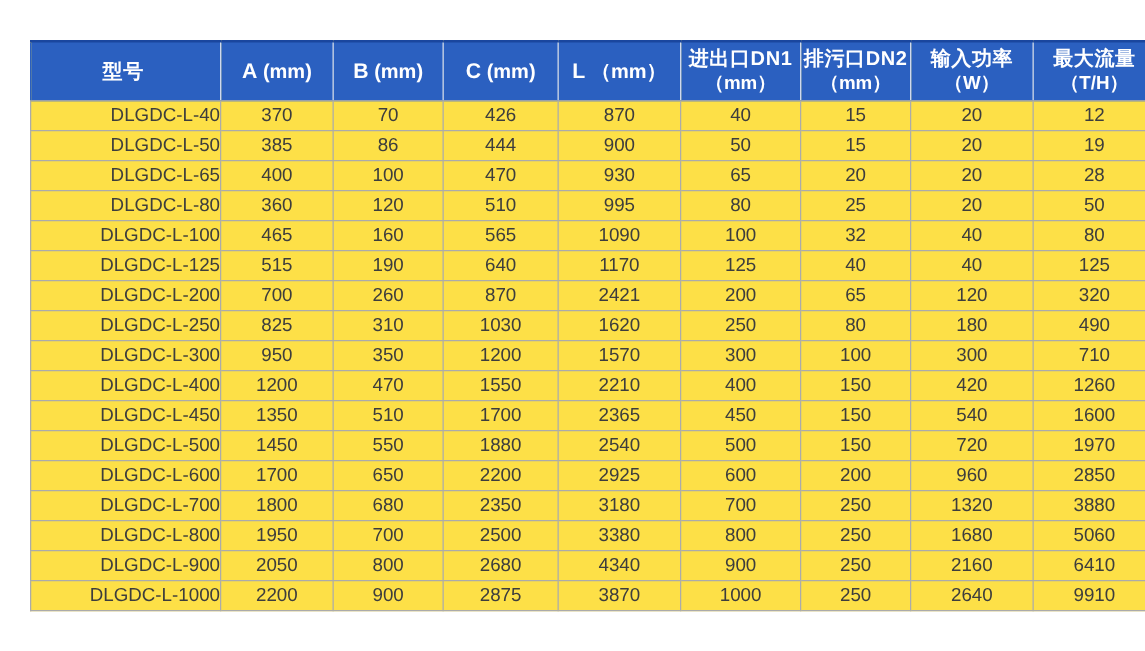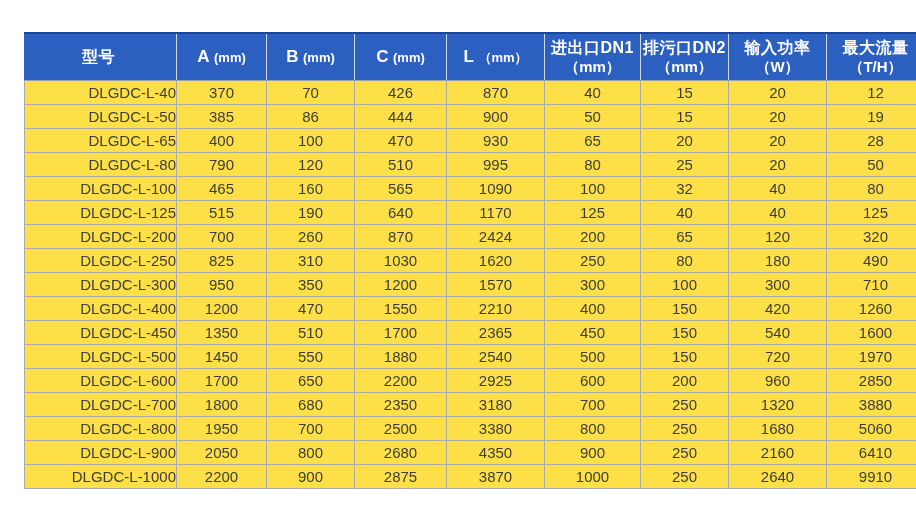--- a/index.html
+++ b/index.html
@@ -15,21 +15,21 @@
     height:46px;padding:0 2px;text-align:center;vertical-align:middle;
     border-right:1px solid #cfd9ee;
     border-top:2px solid #1a469e;
     border-bottom:1px solid #9aa0ab;
     font-size:16px;line-height:19px;
   }
   thead th:first-child{border-left:1px solid #2b60c0;}
   thead th:last-child{border-right:1px solid #2b60c0;}
   .h-main{font-size:16px;letter-spacing:.5px;}
   th.letter .h-main{font-size:17px;}
-  .h-unit{font-size:13px;margin-left:4px;}
+  .h-unit{font-size:16px;margin-left:4px;}
   th.stack .h-unit{display:block;margin-left:0;font-size:15px;}
   tbody td{
     border:1px solid #ababab;
     height:23px;padding:0;
     text-align:center;vertical-align:middle;
     font-size:15px;color:#3d3d3d;
     overflow:hidden;white-space:nowrap;
   }
   tbody td.model{text-align:right;padding-left:4px;}
 </style>
@@ -108,21 +108,21 @@
         <td>100</td>
         <td>470</td>
         <td>930</td>
         <td>65</td>
         <td>20</td>
         <td>20</td>
         <td>28</td>
       </tr>
       <tr>
         <td class="model">DLGDC-L-80</td>
-        <td>790</td>
+        <td>360</td>
         <td>120</td>
         <td>510</td>
         <td>995</td>
         <td>80</td>
         <td>25</td>
         <td>20</td>
         <td>50</td>
       </tr>
       <tr>
         <td class="model">DLGDC-L-100</td>
@@ -144,21 +144,21 @@
         <td>125</td>
         <td>40</td>
         <td>40</td>
         <td>125</td>
       </tr>
       <tr>
         <td class="model">DLGDC-L-200</td>
         <td>700</td>
         <td>260</td>
         <td>870</td>
-        <td>2424</td>
+        <td>2421</td>
         <td>200</td>
         <td>65</td>
         <td>120</td>
         <td>320</td>
       </tr>
       <tr>
         <td class="model">DLGDC-L-250</td>
         <td>825</td>
         <td>310</td>
         <td>1030</td>
@@ -243,21 +243,21 @@
         <td>800</td>
         <td>250</td>
         <td>1680</td>
         <td>5060</td>
       </tr>
       <tr>
         <td class="model">DLGDC-L-900</td>
         <td>2050</td>
         <td>800</td>
         <td>2680</td>
-        <td>4350</td>
+        <td>4340</td>
         <td>900</td>
         <td>250</td>
         <td>2160</td>
         <td>6410</td>
       </tr>
       <tr>
         <td class="model">DLGDC-L-1000</td>
         <td>2200</td>
         <td>900</td>
         <td>2875</td>

